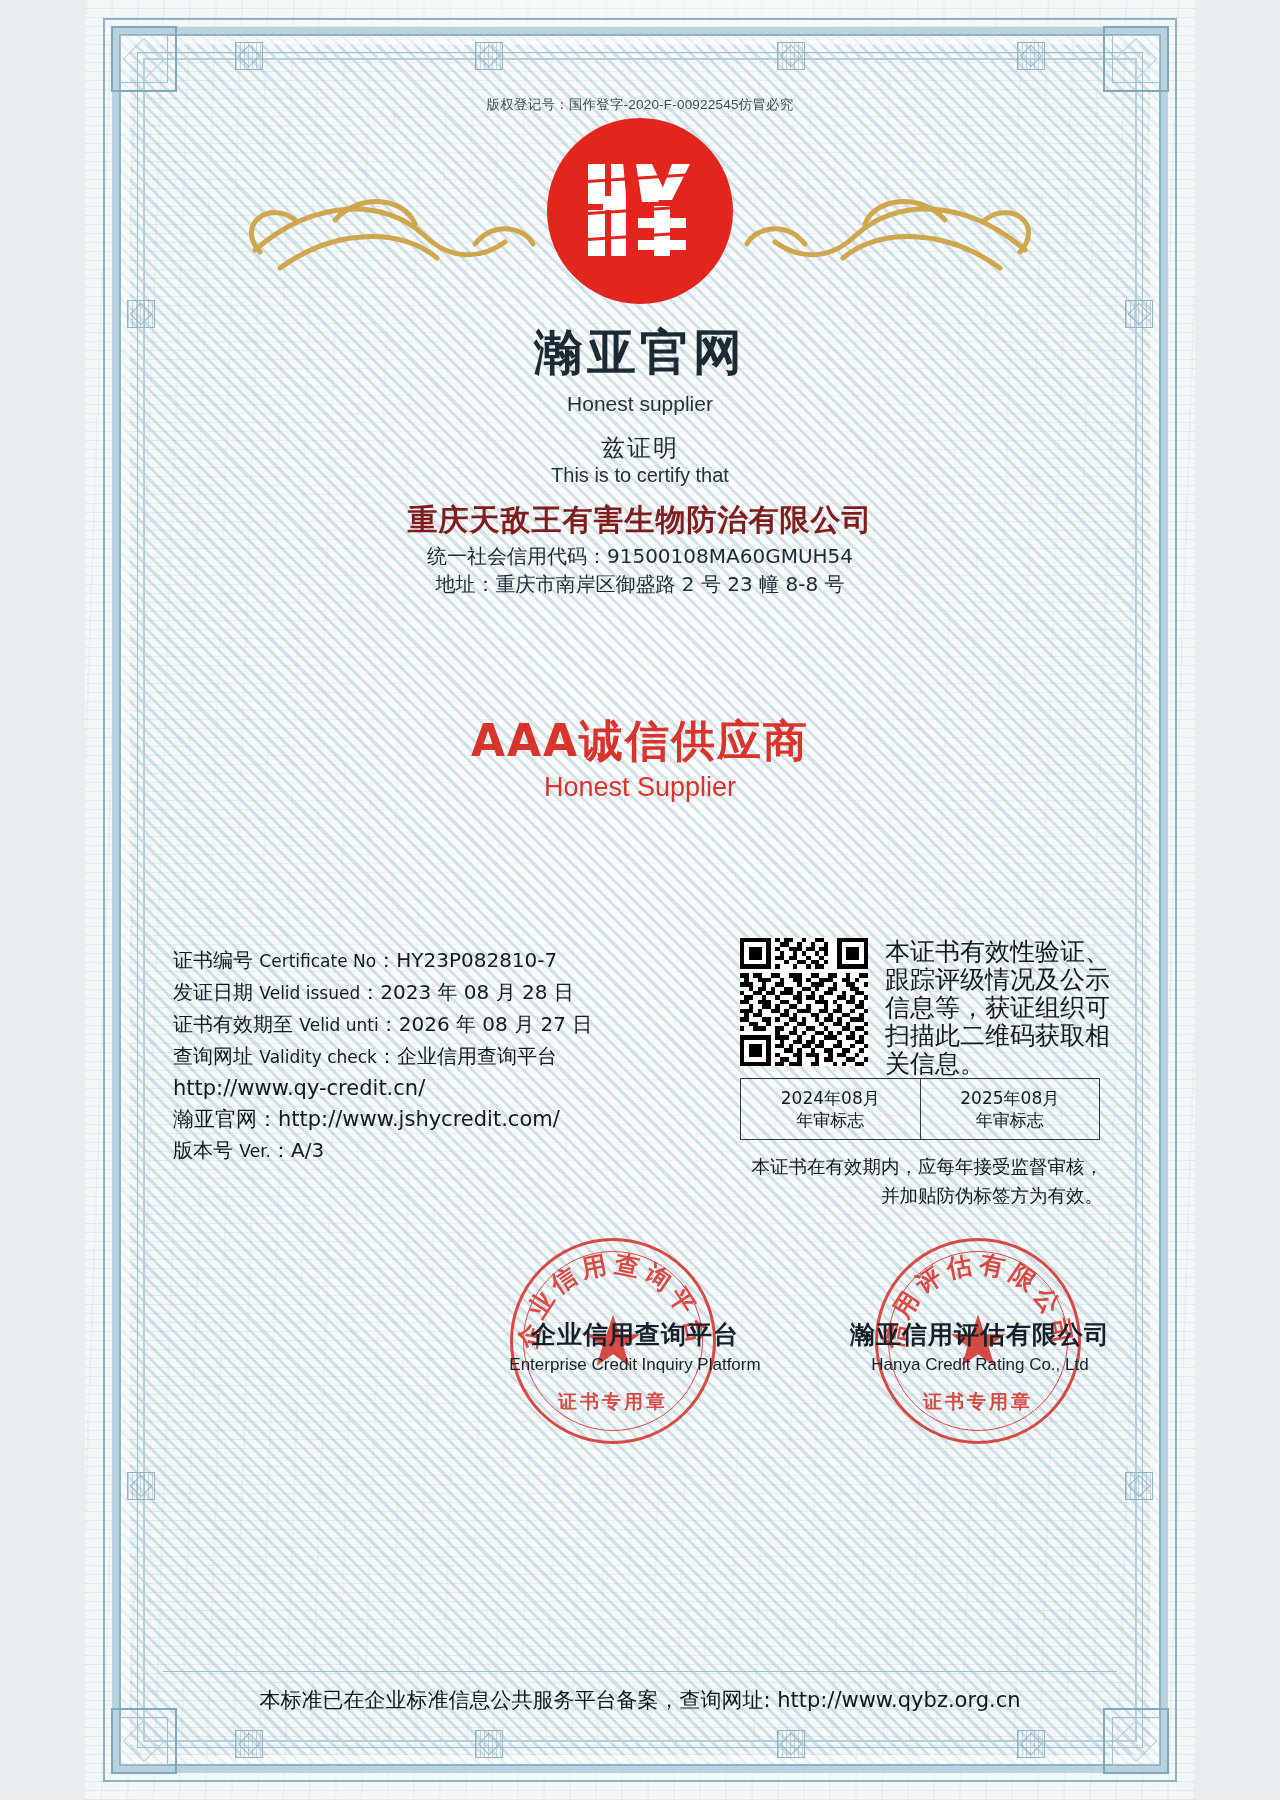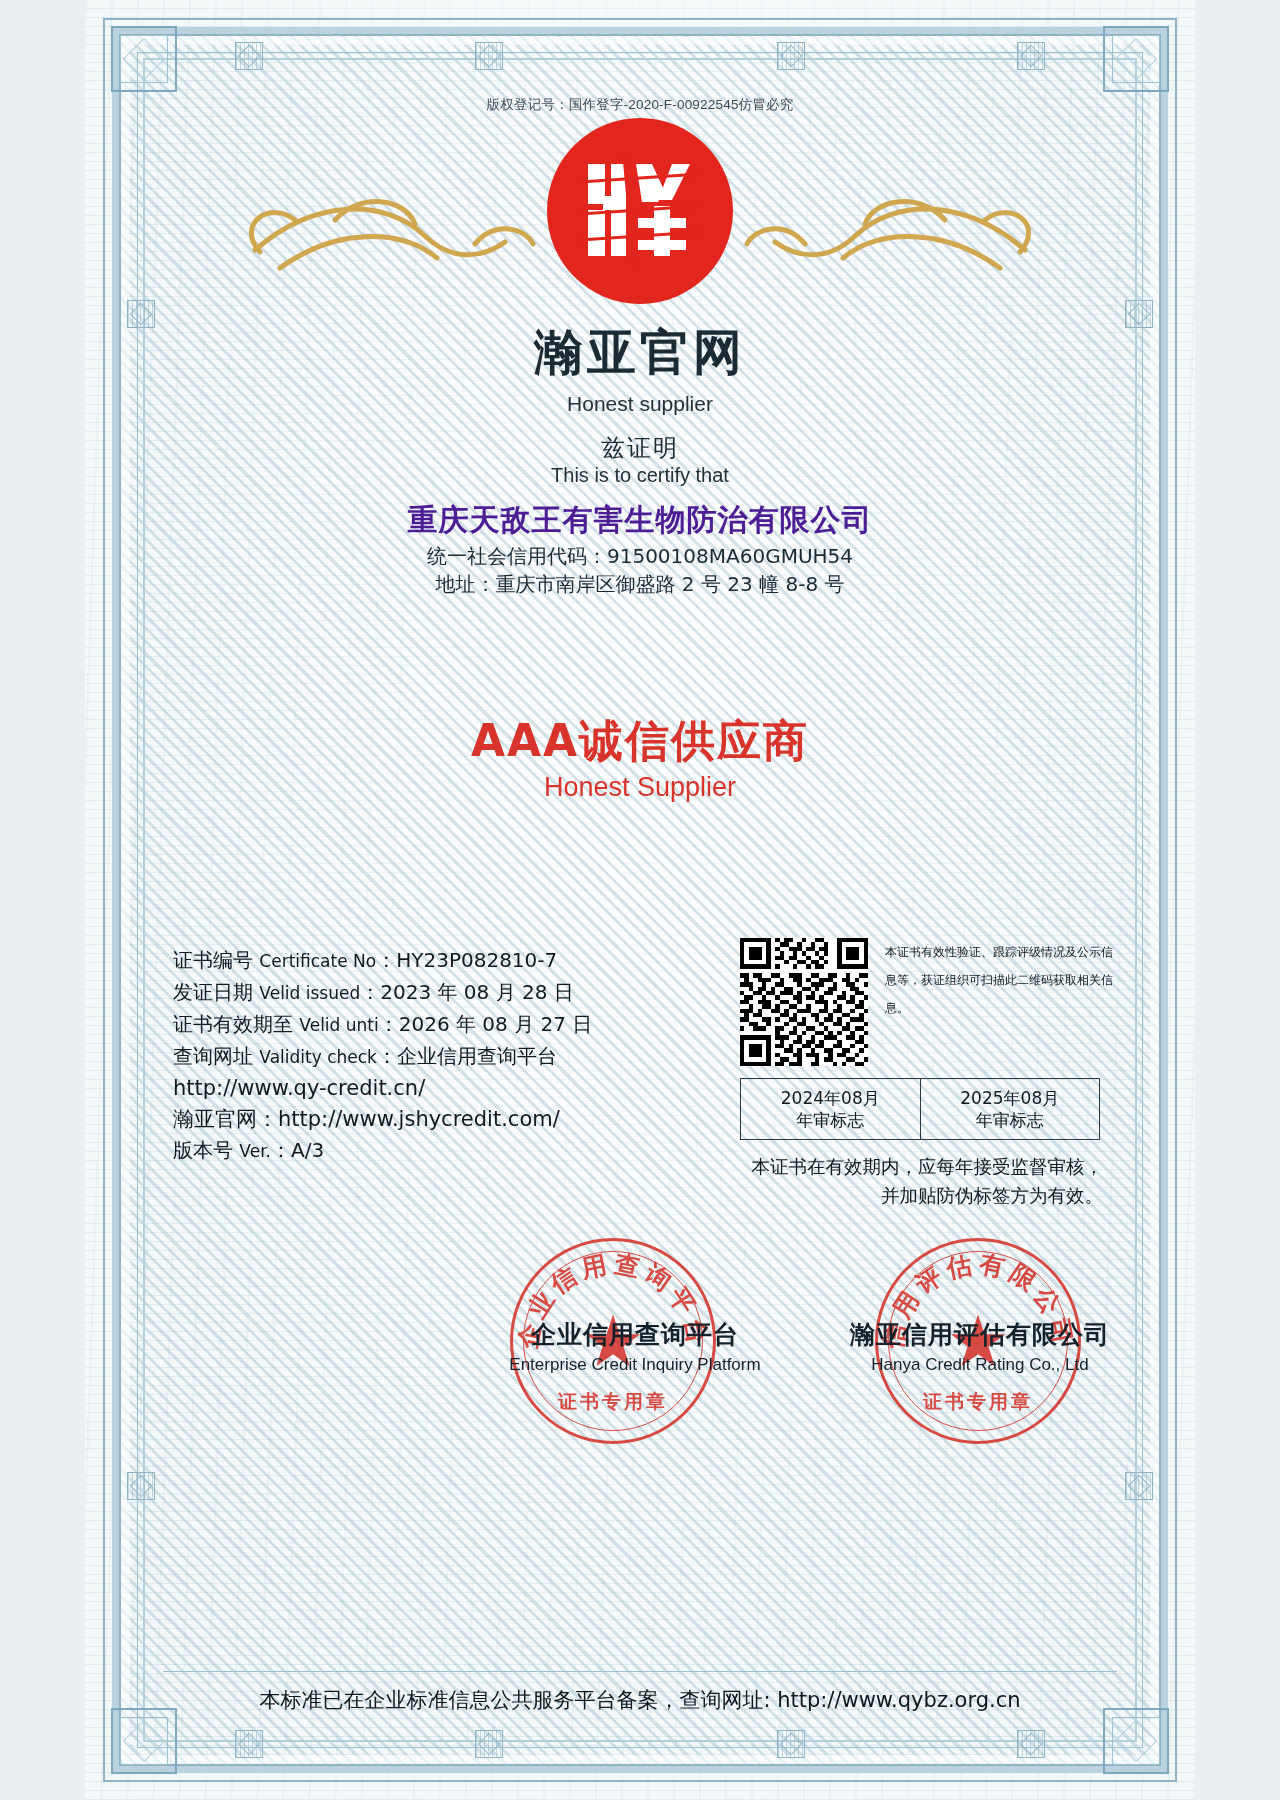--- a/index.html
+++ b/index.html
@@ -122,21 +122,21 @@
     position:absolute;top:432px;left:0;width:100%;
     text-align:center;font-size:24px;color:#1c2a33;letter-spacing:2px;
     font-family:"DejaVu Sans", sans-serif;
   }
   .certify-en{
     position:absolute;top:464px;left:0;width:100%;
     text-align:center;font-size:20px;color:#253138;
   }
   .company{
     position:absolute;top:500px;left:0;width:100%;
-    text-align:center;font-size:30px;font-weight:700;color:#4c1d95;letter-spacing:1px;
+    text-align:center;font-size:30px;font-weight:700;color:#7f1d1d;letter-spacing:1px;
     font-family:Liberation Serif, serif;
   }
   .creditcode{
     position:absolute;top:543px;left:0;width:100%;
     text-align:center;font-size:20px;color:#1c2a33;
     font-family:"DejaVu Sans", sans-serif;
   }
   .address{
     position:absolute;top:571px;left:0;width:100%;
     text-align:center;font-size:20px;color:#1c2a33;
@@ -161,21 +161,21 @@
   .details .en{font-size:17px;}
   .details .url{font-size:21px;}
   
   .qr{
     position:absolute;left:655px;top:938px;width:128px;height:128px;
     background:#fff;
   }
   .qr svg{display:block;}
   .qr-note{
     position:absolute;left:800px;top:938px;width:228px;
-    font-size:12px;line-height:28px;color:#121a1f;
+    font-size:25px;line-height:28px;color:#121a1f;
     font-family:"DejaVu Sans", sans-serif;
   }
   .year-boxes{
     position:absolute;left:655px;top:1078px;width:360px;height:62px;
     display:flex;
   }
   .year-box{
     flex:1;border:1.5px solid #2a3942;
     display:flex;flex-direction:column;align-items:center;justify-content:center;
     font-size:17px;color:#121a1f;line-height:22px;

